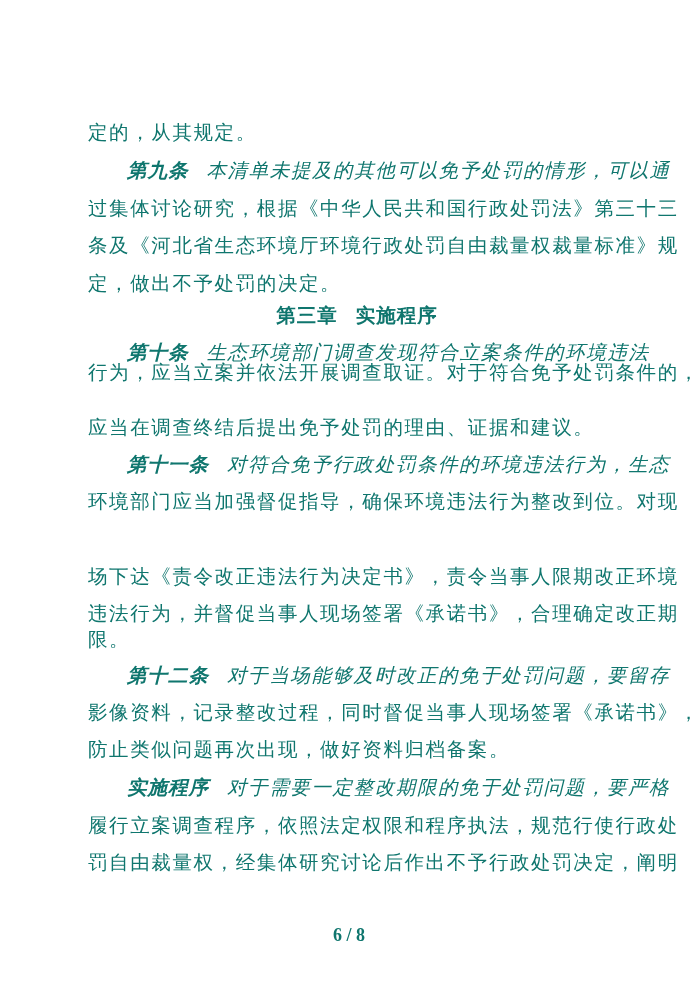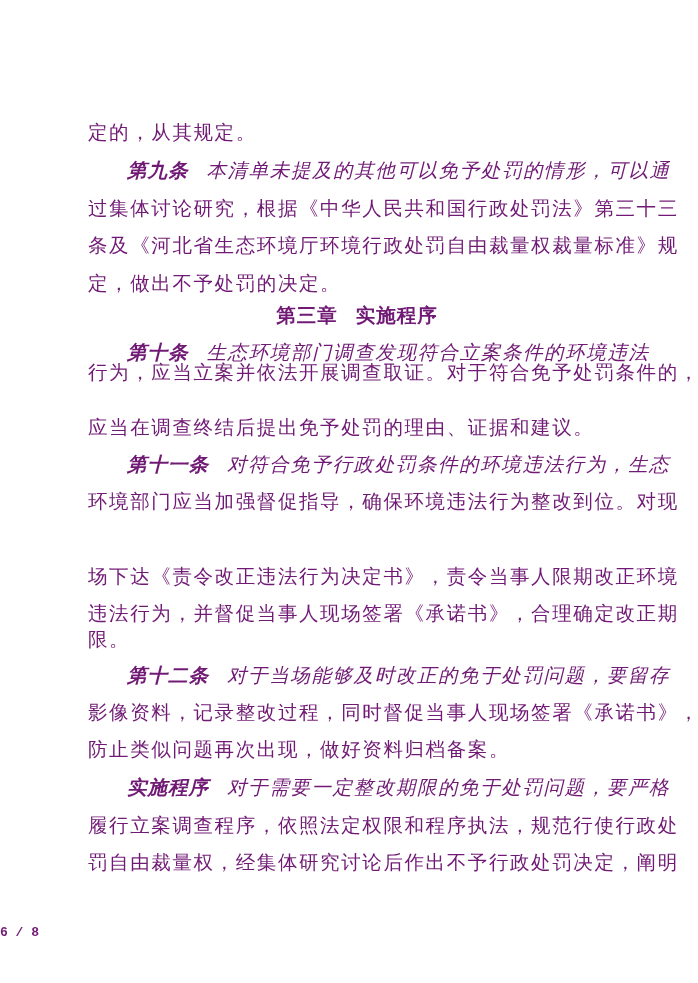--- a/index.html
+++ b/index.html
@@ -1,42 +1,42 @@
 <!DOCTYPE html>
 <html><head>
 <meta charset="utf-8">
 <style>
   html, body { margin: 0; padding: 0; background: #ffffff; }
   body { width: 698px; height: 983px; position: relative; overflow: hidden; }
   .page {
     position: absolute; left: 0; top: 0; width: 698px; height: 983px; background: #fff;
     font-family: "DejaVu Serif", "Liberation Serif", serif;
-    color: #701a75;
+    color: #0f766e;
   }
   .line {
     position: absolute; left: 88px; width: 532px;
     font-size: 19.5px; line-height: 24px; height: 24px;
     white-space: nowrap; letter-spacing: 1.6px;
     text-align: justify; text-align-last: justify;
   }
   .line.last { text-align-last: left; }
   .line.indent { left: 127px; width: 493px; font-style: italic; }
   .art {
     font-family: "DejaVu Sans", "Liberation Sans", sans-serif; font-weight: bold;
     margin-right: 18px; letter-spacing: 1px;
   }
   .heading {
     position: absolute; left: 0; width: 698px; text-align: center;
     font-family: "DejaVu Sans", "Liberation Sans", sans-serif; font-weight: bold;
     font-size: 19.5px; line-height: 24px; letter-spacing: 1px; padding-left: 8px;
   }
   .heading span.sp { display: inline-block; width: 18px; }
   .footer {
-    position: absolute; left: 0; width: 698px; top: 925px; 
-    font-family: Liberation Mono, monospace; font-weight: bold; font-size: 13px;
+    position: absolute; left: 0; width: 698px; top: 925px; text-align: center;
+    font-family: Liberation Serif, serif; font-weight: bold; font-size: 18px;
   }
 </style>
 </head>
 <body>
 
 <div class="page">
 
   <div class="line last" style="top:121px">定的，从其规定。</div>
 
   <div class="line indent" style="top:159px"><span class="art">第九条</span><span>本清单未提及的其他可以免予处罚的情形，可以通</span></div>

